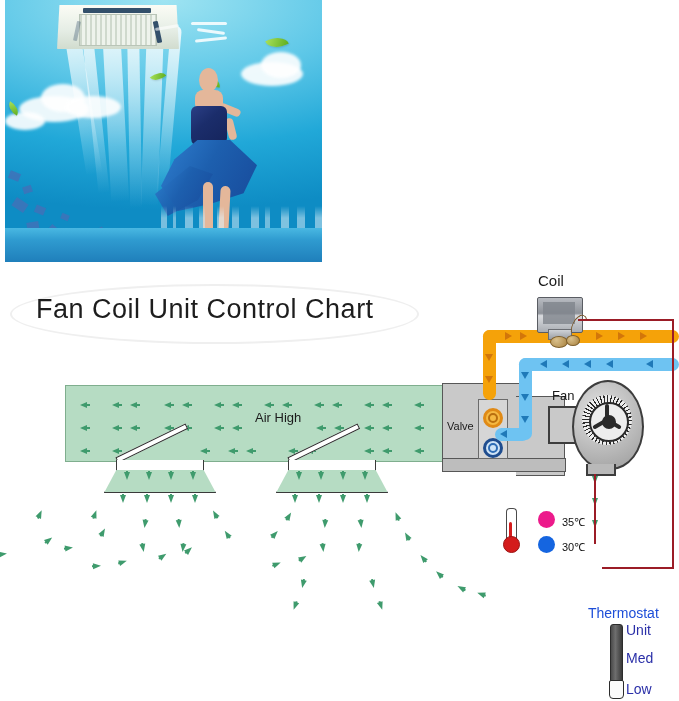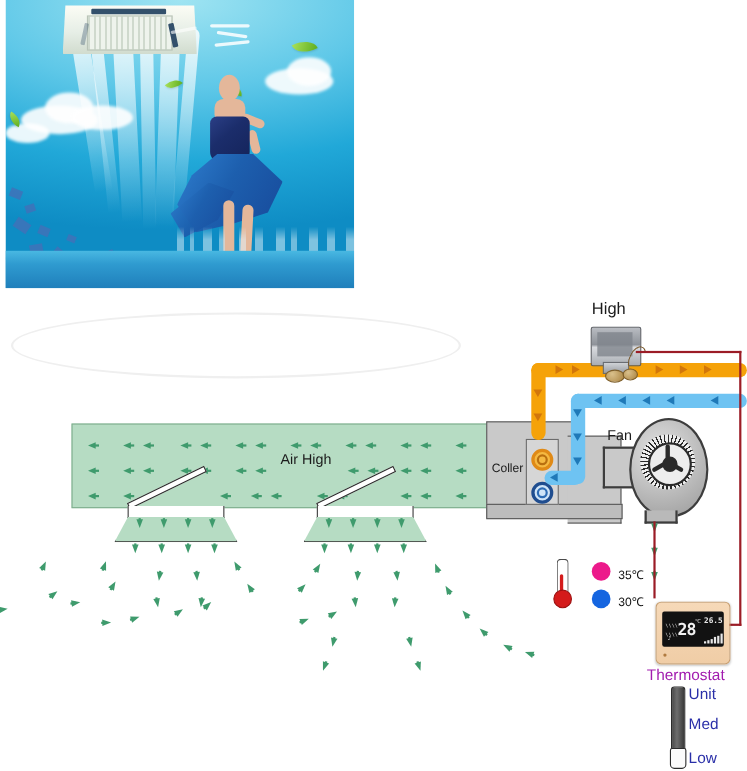--- a/index.html
+++ b/index.html
@@ -137,21 +137,21 @@
   
   .tstat-body{position:absolute;background:linear-gradient(#f6d9b8,#f0cda6);
         border:1px solid #c79e70;border-radius:5px;box-shadow:0 1px 2px rgba(0,0,0,.2);}
   .tstat-lcd{position:absolute;background:#121212;border-radius:2px;}
   .lcd-big{position:absolute;color:#f2f2f2;font-family:"DejaVu Sans Mono",monospace;
         font-weight:bold;letter-spacing:-1px;}
   .lcd-sm{position:absolute;color:#e8e8e8;font-family:"DejaVu Sans Mono",monospace;}
   .lcd-bars{position:absolute;display:flex;align-items:flex-end;gap:1px;}
   .lcd-bars i{display:block;width:2px;background:#e8e8e8;}
   .tstat-dot{position:absolute;width:3px;height:3px;border-radius:50%;background:#b07a3f;}
-  .tstat-label{position:absolute;font-size:14px;color:#a21caf;}
+  .tstat-label{position:absolute;font-size:14px;color:#1d4ed8;}
 
   
   .slider-track{position:absolute;width:11px;background:linear-gradient(90deg,#4a4a4a,#6e6e6e 40%,#3a3a3a);
         border-radius:3px;border:1px solid #2c2c2c;}
   .slider-knob{position:absolute;width:13px;height:17px;background:#fbfbfb;border:1.5px solid #2c2c2c;
         border-radius:2px 2px 4px 4px;}
   .speed-text{position:absolute;font-size:14px;color:#2a2fa8;}
 </style>
 </head>
 <body>
@@ -216,20 +216,21 @@
   <div class="shard" style="left:90px;top:228px;width:9px;height:7px;transform:rotate(-26deg);"></div>
 
   <div class="city"></div>
   <div class="sea-line"></div>
   <div class="horizon"></div>
 </div>
 
 <div id="chart">
 
   <div class="title-ellipse"></div>
+  <div class="chart-title">Fan Coil Unit Control Chart</div>
 
   <div class="pipe"></div>
   <div class="pipe-label">Air High</div>
 
   <div>
     <div class="arr arr-l" style="left:80px;top:140px;"></div>
     <div class="arr arr-l" style="left:112px;top:140px;"></div>
     <div class="arr arr-l" style="left:130px;top:140px;"></div>
     <div class="arr arr-l" style="left:164px;top:140px;"></div>
     <div class="arr arr-l" style="left:182px;top:140px;"></div>
@@ -332,21 +333,21 @@
     <div class="arr arr-d" style="left:120px;top:296px;transform:rotate(252deg);"></div>
     <div class="arr arr-d" style="left:160px;top:290px;transform:rotate(236deg);"></div>
     <div class="arr arr-d" style="left:186px;top:284px;transform:rotate(228deg);"></div>
     <div class="arr arr-d" style="left:274px;top:298px;transform:rotate(248deg);"></div>
     <div class="arr arr-d" style="left:300px;top:292px;transform:rotate(238deg);"></div>
   </div>
 
   <div class="coilbox" style="left:442px;top:121px;width:80px;height:86px;"></div>
   <div class="coilbox2" style="left:516px;top:134px;width:48px;height:78px;border-left:none;"></div>
   <div class="coilbox-base" style="left:442px;top:196px;width:122px;height:12px;"></div>
-  <div class="coiler-label" style="left:447px;top:158px;">Coller</div>
+  <div class="coiler-label" style="left:447px;top:158px;">Valve</div>
   <div class="coil-plate" style="left:478px;top:137px;width:28px;height:58px;"></div>
   <div class="port port-hot" style="left:483px;top:146px;width:14px;height:14px;"></div>
   <div class="port port-cold" style="left:483px;top:176px;width:14px;height:14px;"></div>
 
   <div class="fan-inlet" style="left:548px;top:144px;width:34px;height:34px;"></div>
   <div class="fan-housing" style="left:572px;top:118px;width:68px;height:86px;"></div>
   <div class="fan-blades" style="left:582px;top:133px;width:50px;height:50px;"></div>
   <div class="fan-hub" style="left:589px;top:140px;width:36px;height:36px;"></div>
   <div class="spoke" style="left:605px;top:142px;width:4px;height:16px;transform-origin:center bottom;"></div>
   <div class="spoke" style="left:605px;top:158px;width:4px;height:16px;transform:rotate(60deg);transform-origin:center top;"></div>
@@ -381,56 +382,37 @@
   <div class="pa pa-db" style="left:521px;top:154px;"></div>
   <div class="pa pa-lb" style="left:500px;top:168px;"></div>
 
   <div class="valve-body" style="left:537px;top:35px;width:44px;height:34px;"></div>
   <div class="valve-face" style="left:543px;top:40px;width:32px;height:22px;"></div>
   <div class="valve-stem" style="left:548px;top:67px;width:22px;height:9px;"></div>
   <div class="valve-ball" style="left:550px;top:74px;width:16px;height:10px;"></div>
   <div class="valve-ball" style="left:566px;top:73px;width:12px;height:9px;"></div>
   <div class="valve-wire" style="left:572px;top:52px;width:12px;height:22px;
        border-color:#7a5a2e transparent transparent #7a5a2e;transform:rotate(26deg);"></div>
-  <div class="valve-label" style="left:538px;top:10px;">High</div>
+  <div class="valve-label" style="left:538px;top:10px;">Coil</div>
 
   <div class="wire" style="left:578px;top:57px;width:96px;height:2px;"></div>
   <div class="wire" style="left:672px;top:57px;width:2px;height:250px;"></div>
   <div class="wire" style="left:602px;top:305px;width:72px;height:2px;"></div>
   <div class="wire" style="left:594px;top:212px;width:2px;height:70px;"></div>
 
   <div class="thermo" style="left:502px;top:246px;width:24px;height:48px;">
     <div class="thermo-tube" style="left:4px;top:0;"></div>
     <div class="thermo-merc" style="left:7px;top:14px;height:20px;"></div>
     <div class="thermo-bulb" style="left:1px;top:28px;"></div>
   </div>
   <div class="dot dot-hot" style="left:538px;top:249px;width:17px;height:17px;"></div>
   <div class="temp-text" style="left:562px;top:252px;">35℃</div>
   <div class="dot dot-cold" style="left:538px;top:274px;width:17px;height:17px;"></div>
   <div class="temp-text" style="left:562px;top:277px;">30℃</div>
 
-  <div class="tstat-body" style="left:596px;top:285px;width:66px;height:55px;">
-    <div class="tstat-lcd" style="left:5px;top:8px;width:56px;height:32px;">
-      <div class="lcd-big" style="left:14px;top:7px;font-size:15px;">28</div>
-      <div class="lcd-sm" style="left:30px;top:5px;font-size:5px;">℃</div>
-      <div class="lcd-sm" style="left:38px;top:4px;font-size:7px;font-weight:bold;">26.5</div>
-      <div class="lcd-sm" style="left:3px;top:10px;font-size:4px;letter-spacing:.5px;">\\\\</div>
-      <div class="lcd-sm" style="left:3px;top:18px;font-size:4px;letter-spacing:.5px;">\\\\</div>
-      <div class="lcd-bars" style="left:38px;top:20px;height:9px;">
-        <i style="height:2px;"></i>
-          <i style="height:3px;"></i>
-          <i style="height:4px;"></i>
-        <i style="height:6px;"></i>
-          <i style="height:7px;"></i>
-          <i style="height:9px;"></i>
-      </div>
-      <div class="lcd-sm" style="left:5px;top:22px;font-size:5px;">♪</div>
-    </div>
-    <div class="tstat-dot" style="left:6px;top:46px;"></div>
-  </div>
   <div class="tstat-label" style="left:588px;top:343px;">Thermostat</div>
 
   <div class="slider-track" style="left:610px;top:362px;height:62px;"></div>
   <div class="slider-knob" style="left:609px;top:418px;"></div>
   <div class="speed-text" style="left:626px;top:360px;">Unit</div>
   <div class="speed-text" style="left:626px;top:388px;">Med</div>
   <div class="speed-text" style="left:626px;top:419px;">Low</div>
 
 </div>
 

